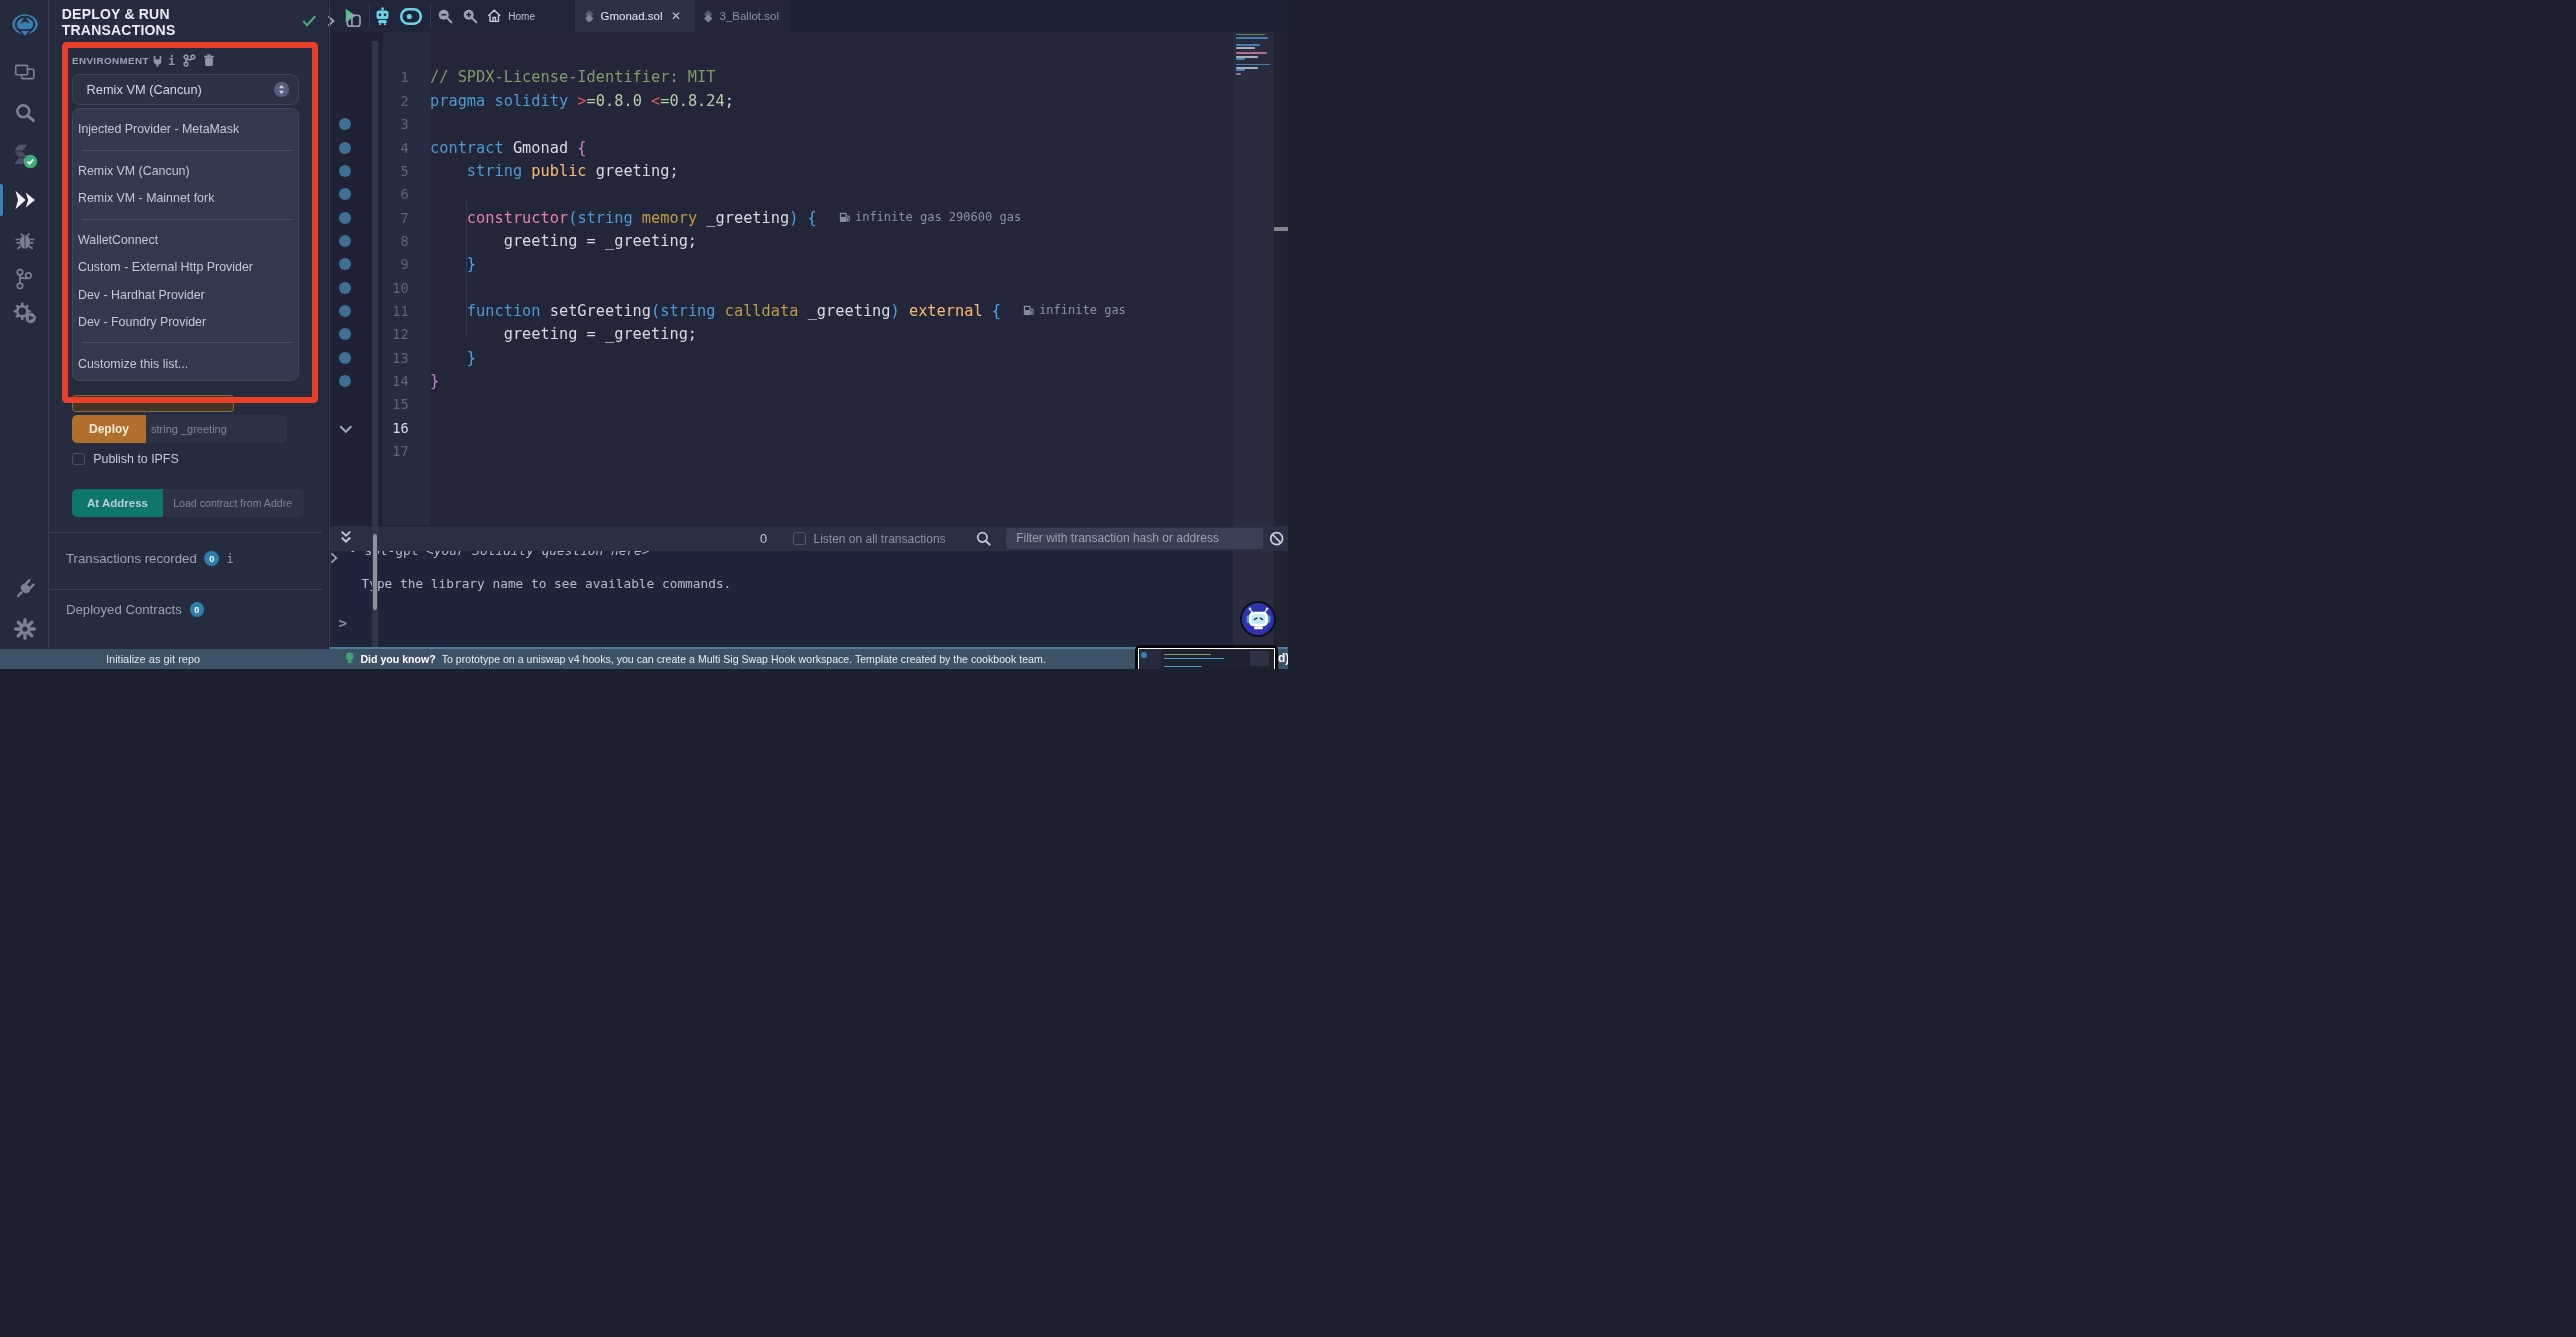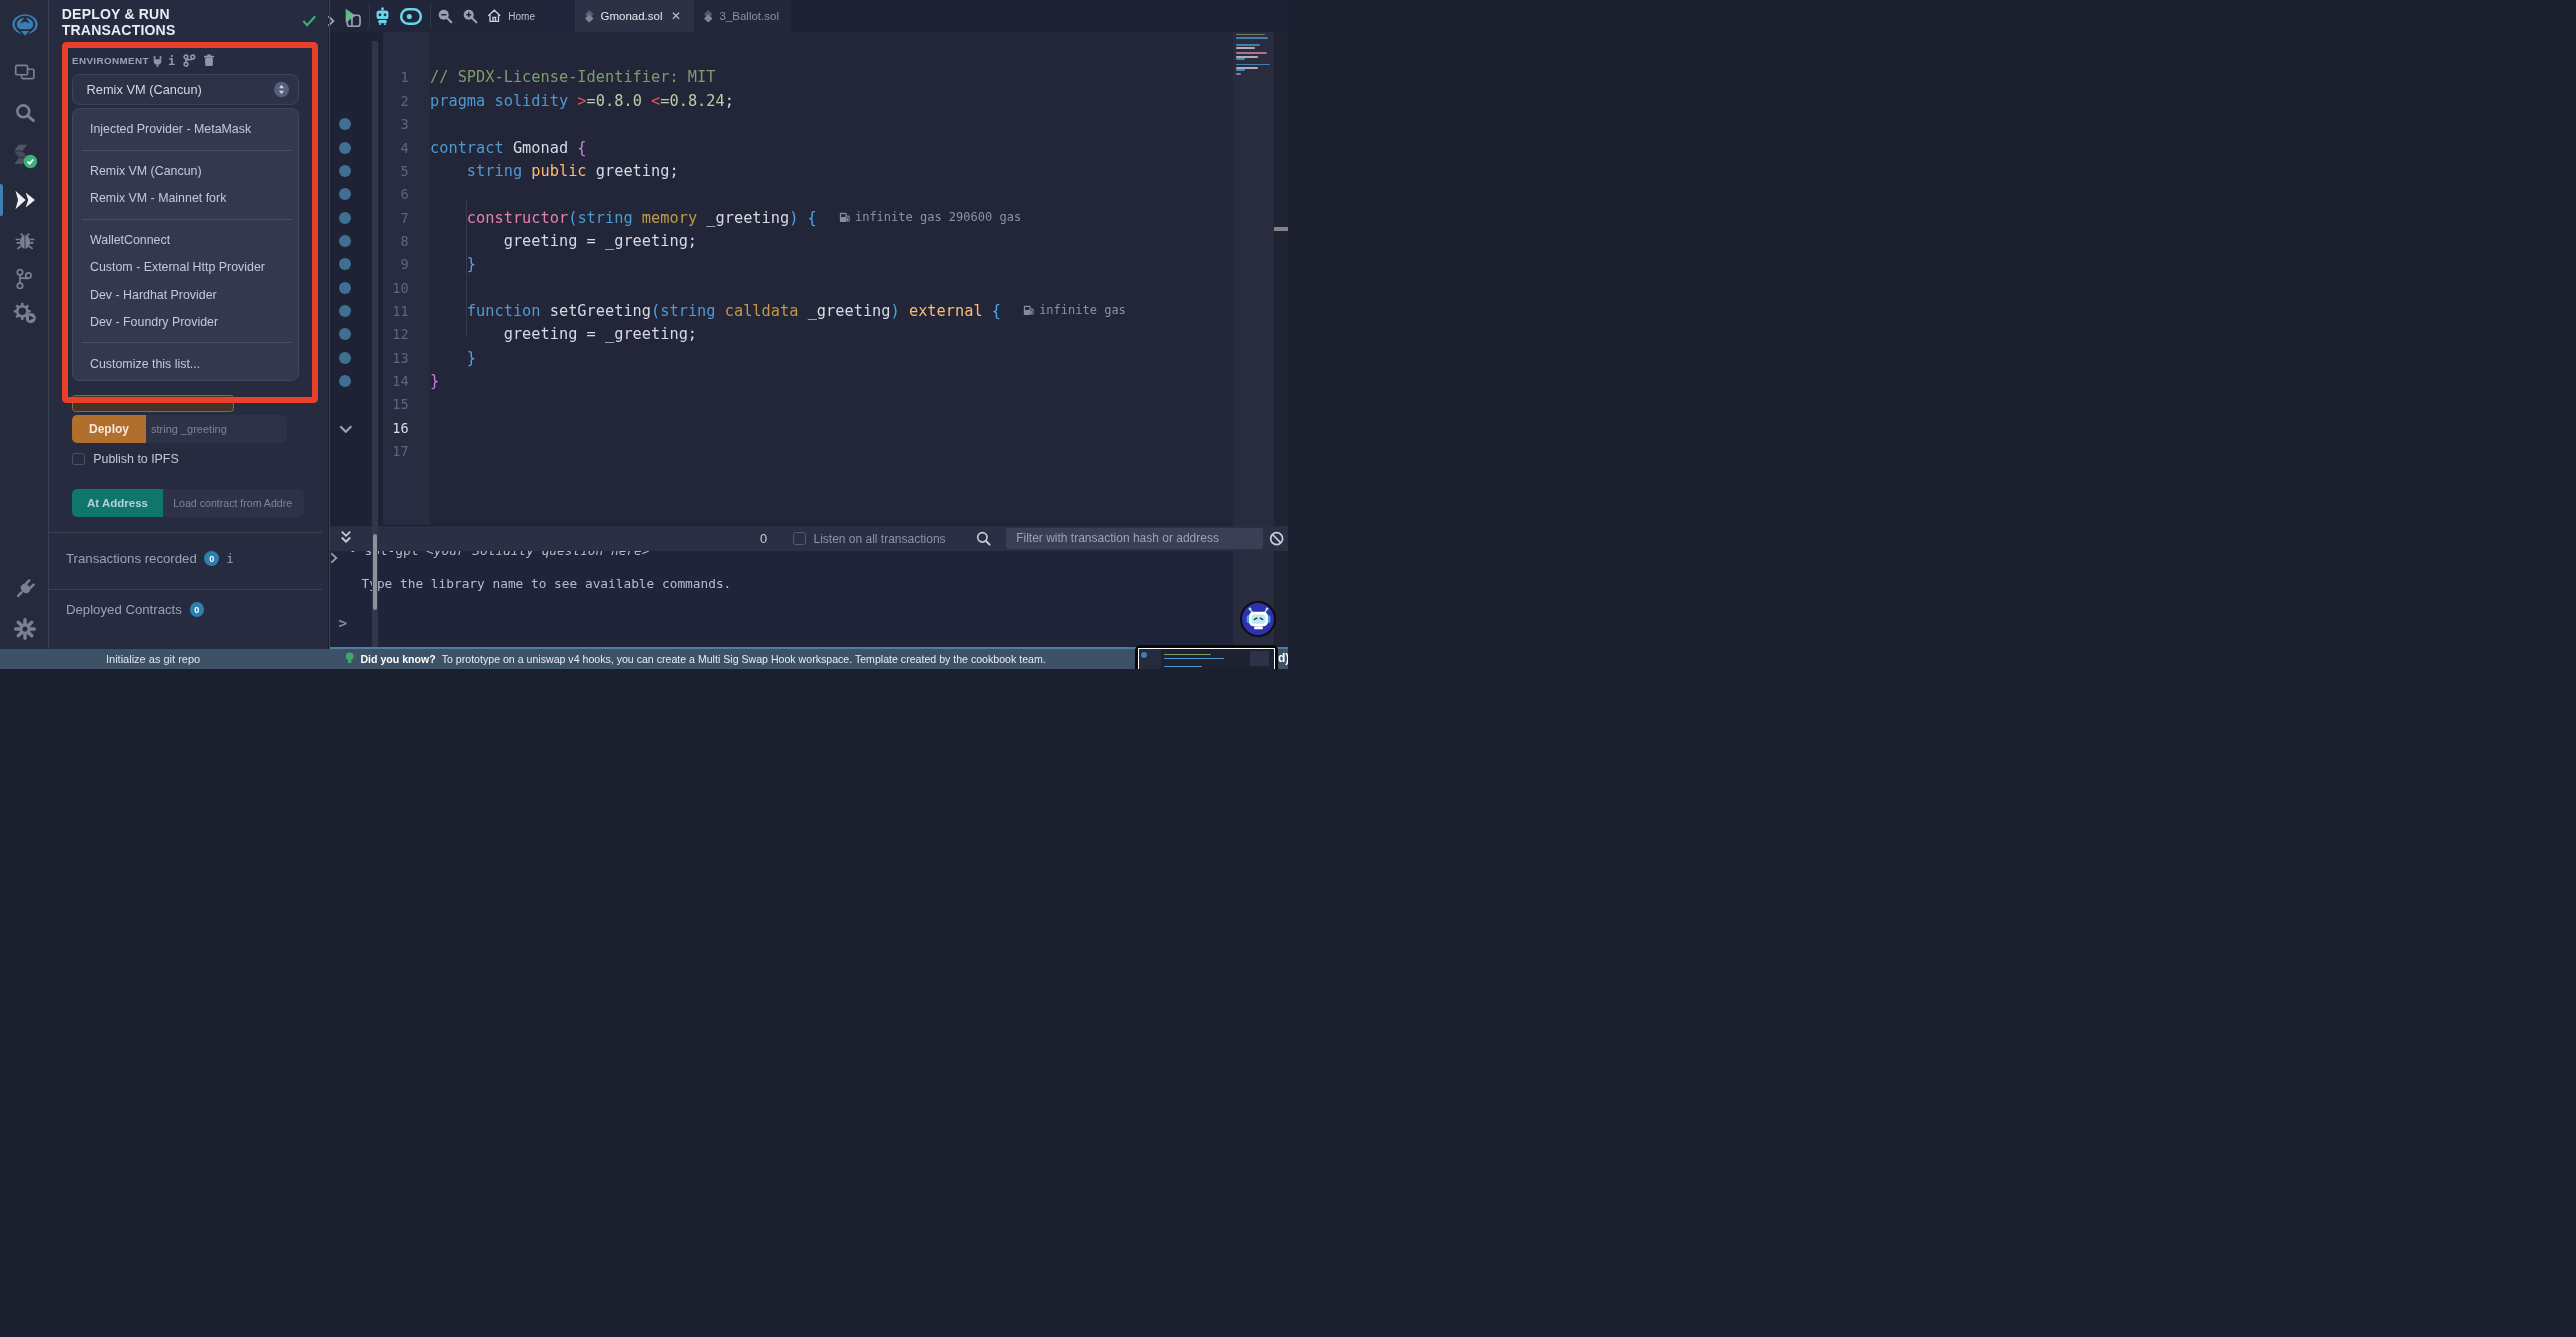--- a/index.html
+++ b/index.html
@@ -14,21 +14,21 @@
 
   
   #panel { left:49px; top:0; width:279px; height:649px; background:#272b40; z-index:4; }
   #panel-title { left:12.8px; top:6px; width:187px; color:#e9ebf2; font-size:14px; font-weight:bold; line-height:16px; letter-spacing:0.2px; }
   .hdr-ico { top:12px; height:17px; display:flex; align-items:center; justify-content:center; }
   #env-label { left:23px; top:55px; font-size:9.8px; letter-spacing:0.4px; color:#9aa2b8; font-weight:bold; }
   .env-ico { top:54px; height:13.6px; display:flex; align-items:center; }
   #env-select { left:23px; top:74px; width:227px; height:31px; background:#2d3247; border:0.9px solid #3e445c; border-radius:7.7px; display:flex; align-items:center; padding:0 8.5px 0 13.6px; cursor:pointer; }
   #env-select .val { color:#d3d7e2; font-size:12.8px; flex:1; }
   #env-menu { left:23px; top:108px; width:227px; height:273px; background:#33384e; border:0.9px solid #42475e; border-radius:7.7px; overflow:hidden; }
-  .menu-item { position:absolute; left:0; width:100%; height:22px; line-height:22px; padding-left:17px; color:#c3c9d8; font-size:12.4px; cursor:pointer; white-space:nowrap; }
+  .menu-item { position:absolute; left:0; width:100%; height:22px; line-height:22px; padding-left:5px; color:#c3c9d8; font-size:12.4px; cursor:pointer; white-space:nowrap; }
   .menu-div { position:absolute; left:8.5px; width:210px; height:0.9px; background:#4a5064; }
 
   
   #obscured-btn { left:23px; top:395px; width:162px; height:17px; background:#453527; border:0.9px solid #8a6a3a; border-radius:3.4px; z-index:6; }
 
   
   #annotation-rect { left:62px; top:42px; width:256px; height:361px; border:6px solid #e8402a; border-radius:4.3px; z-index:8; pointer-events:none; }
 
   
   #deploy-btn { left:23px; top:415px; width:74px; height:28px; background:#b06f2d; border-radius:5.1px 0 0 5.1px; color:#f4e9dc; font-weight:bold; font-size:12px; display:flex; align-items:center; justify-content:center; cursor:pointer; }

